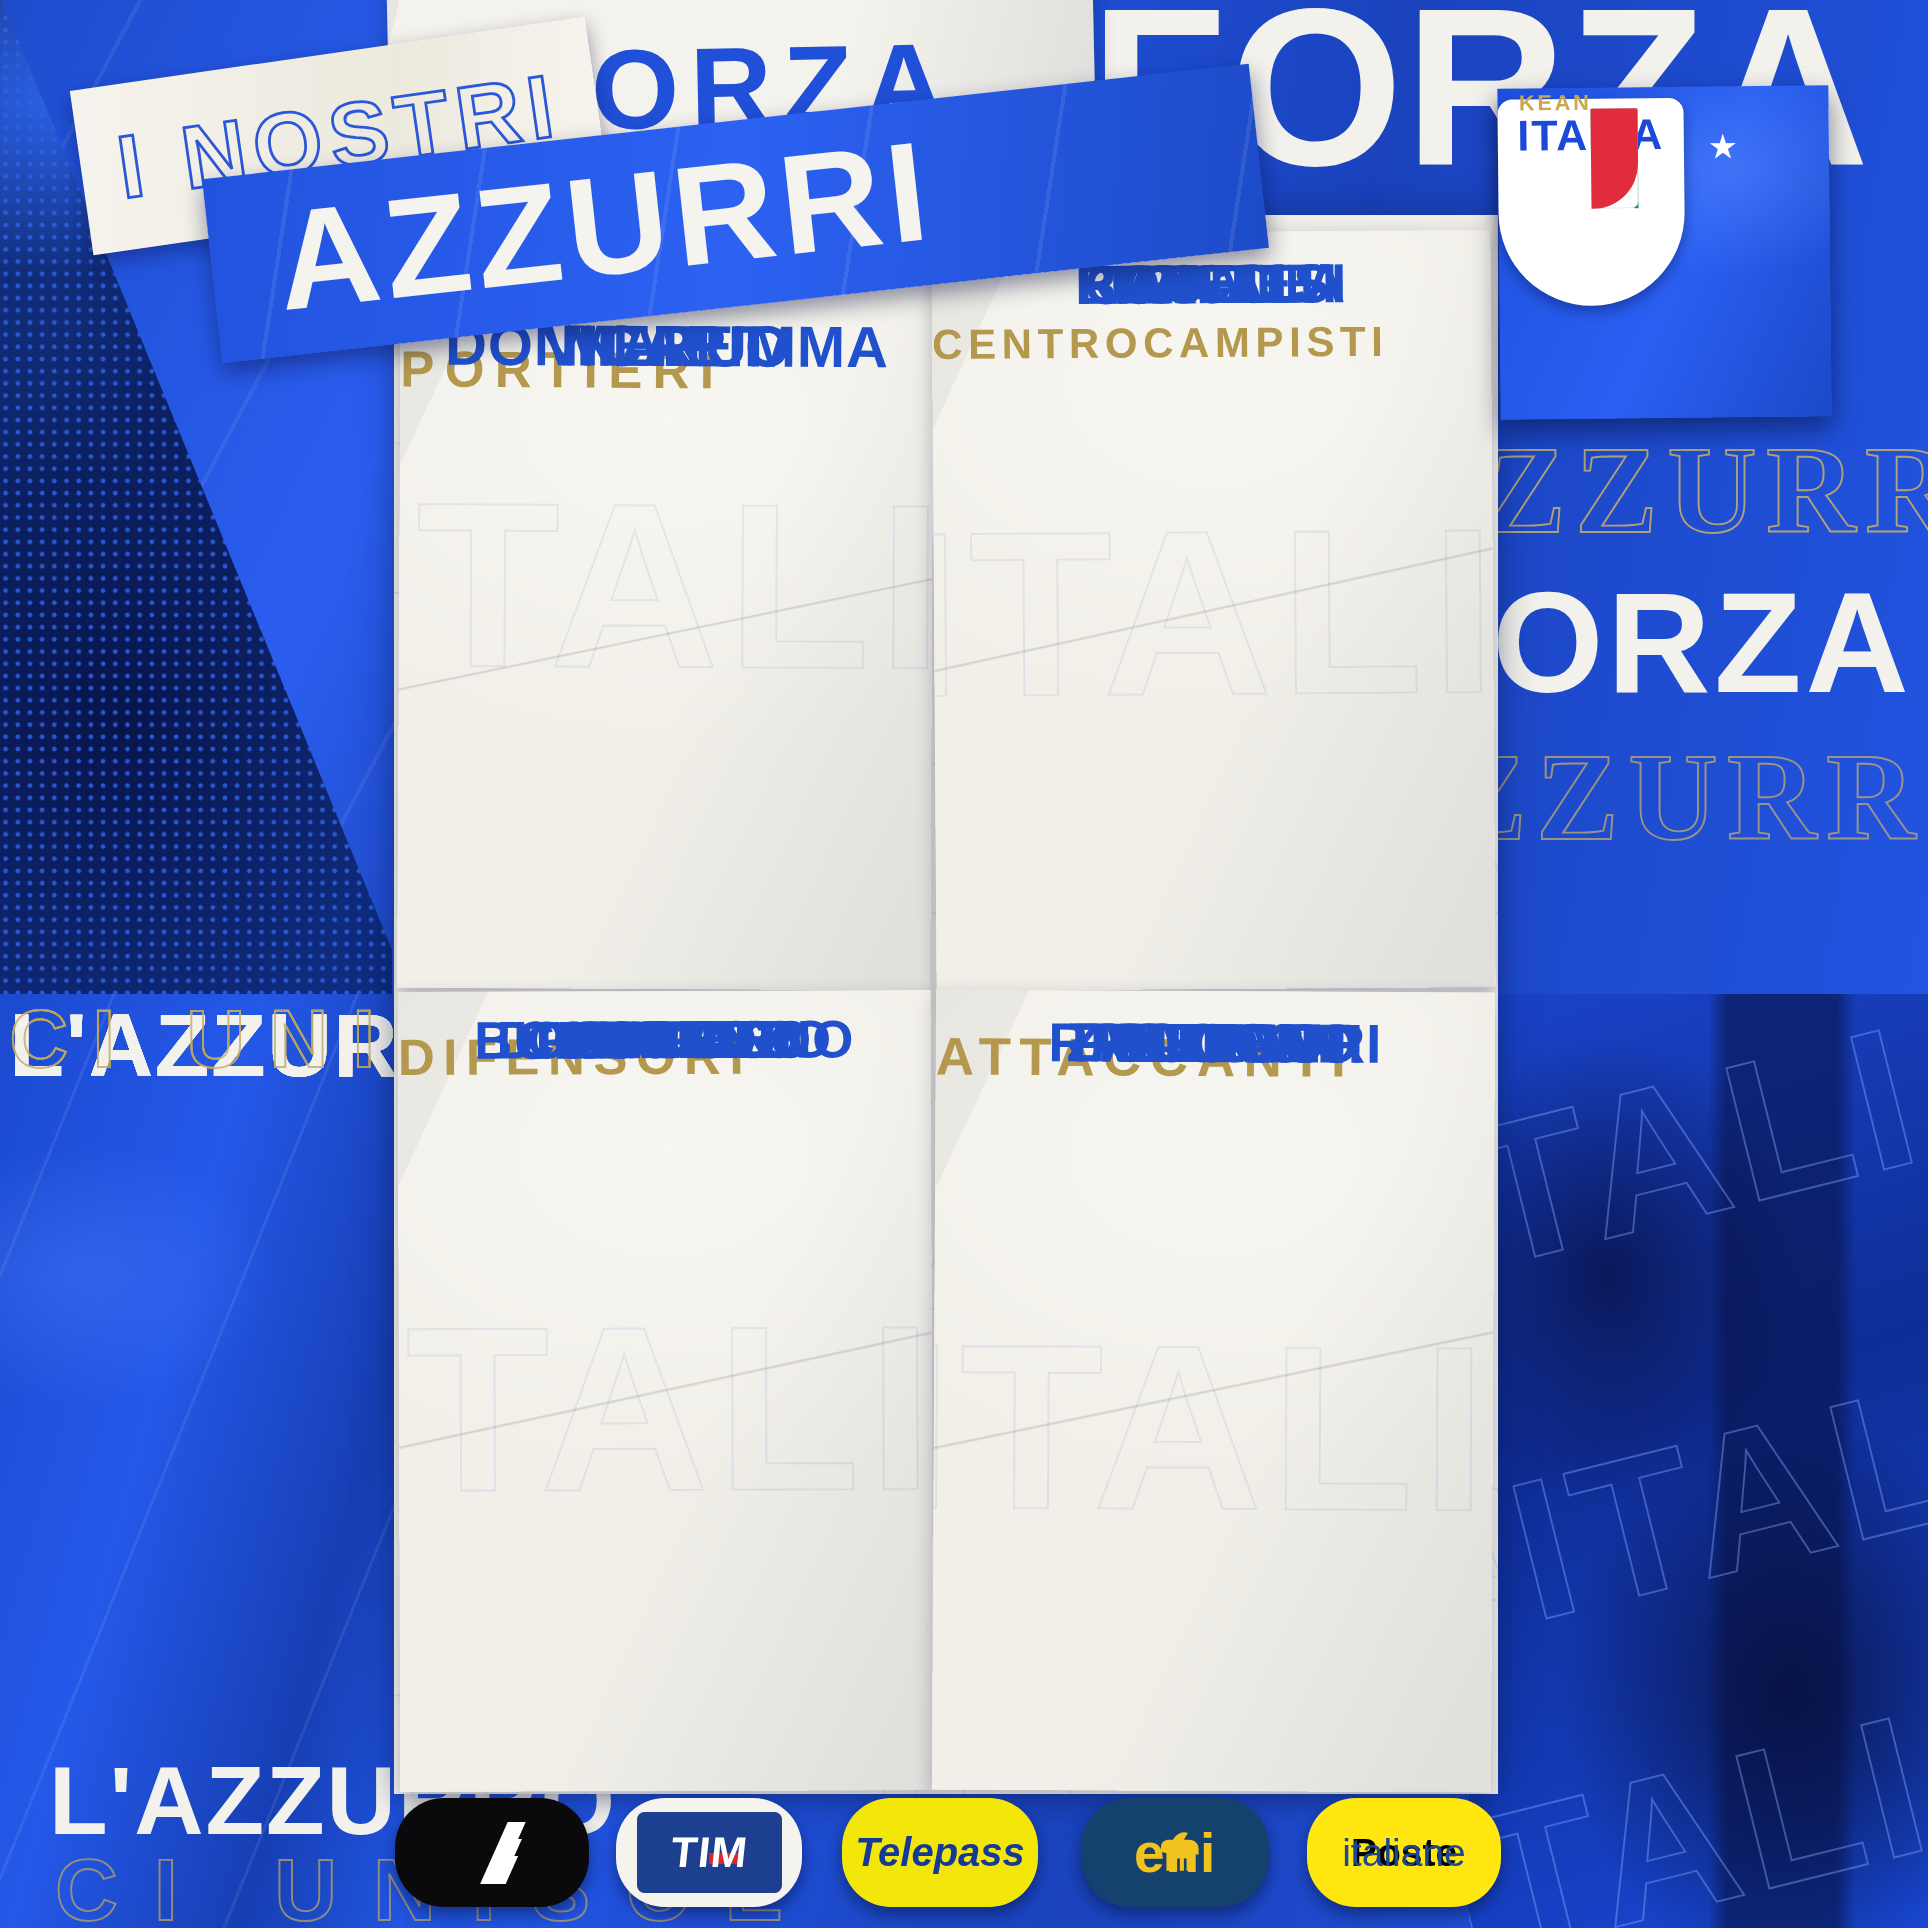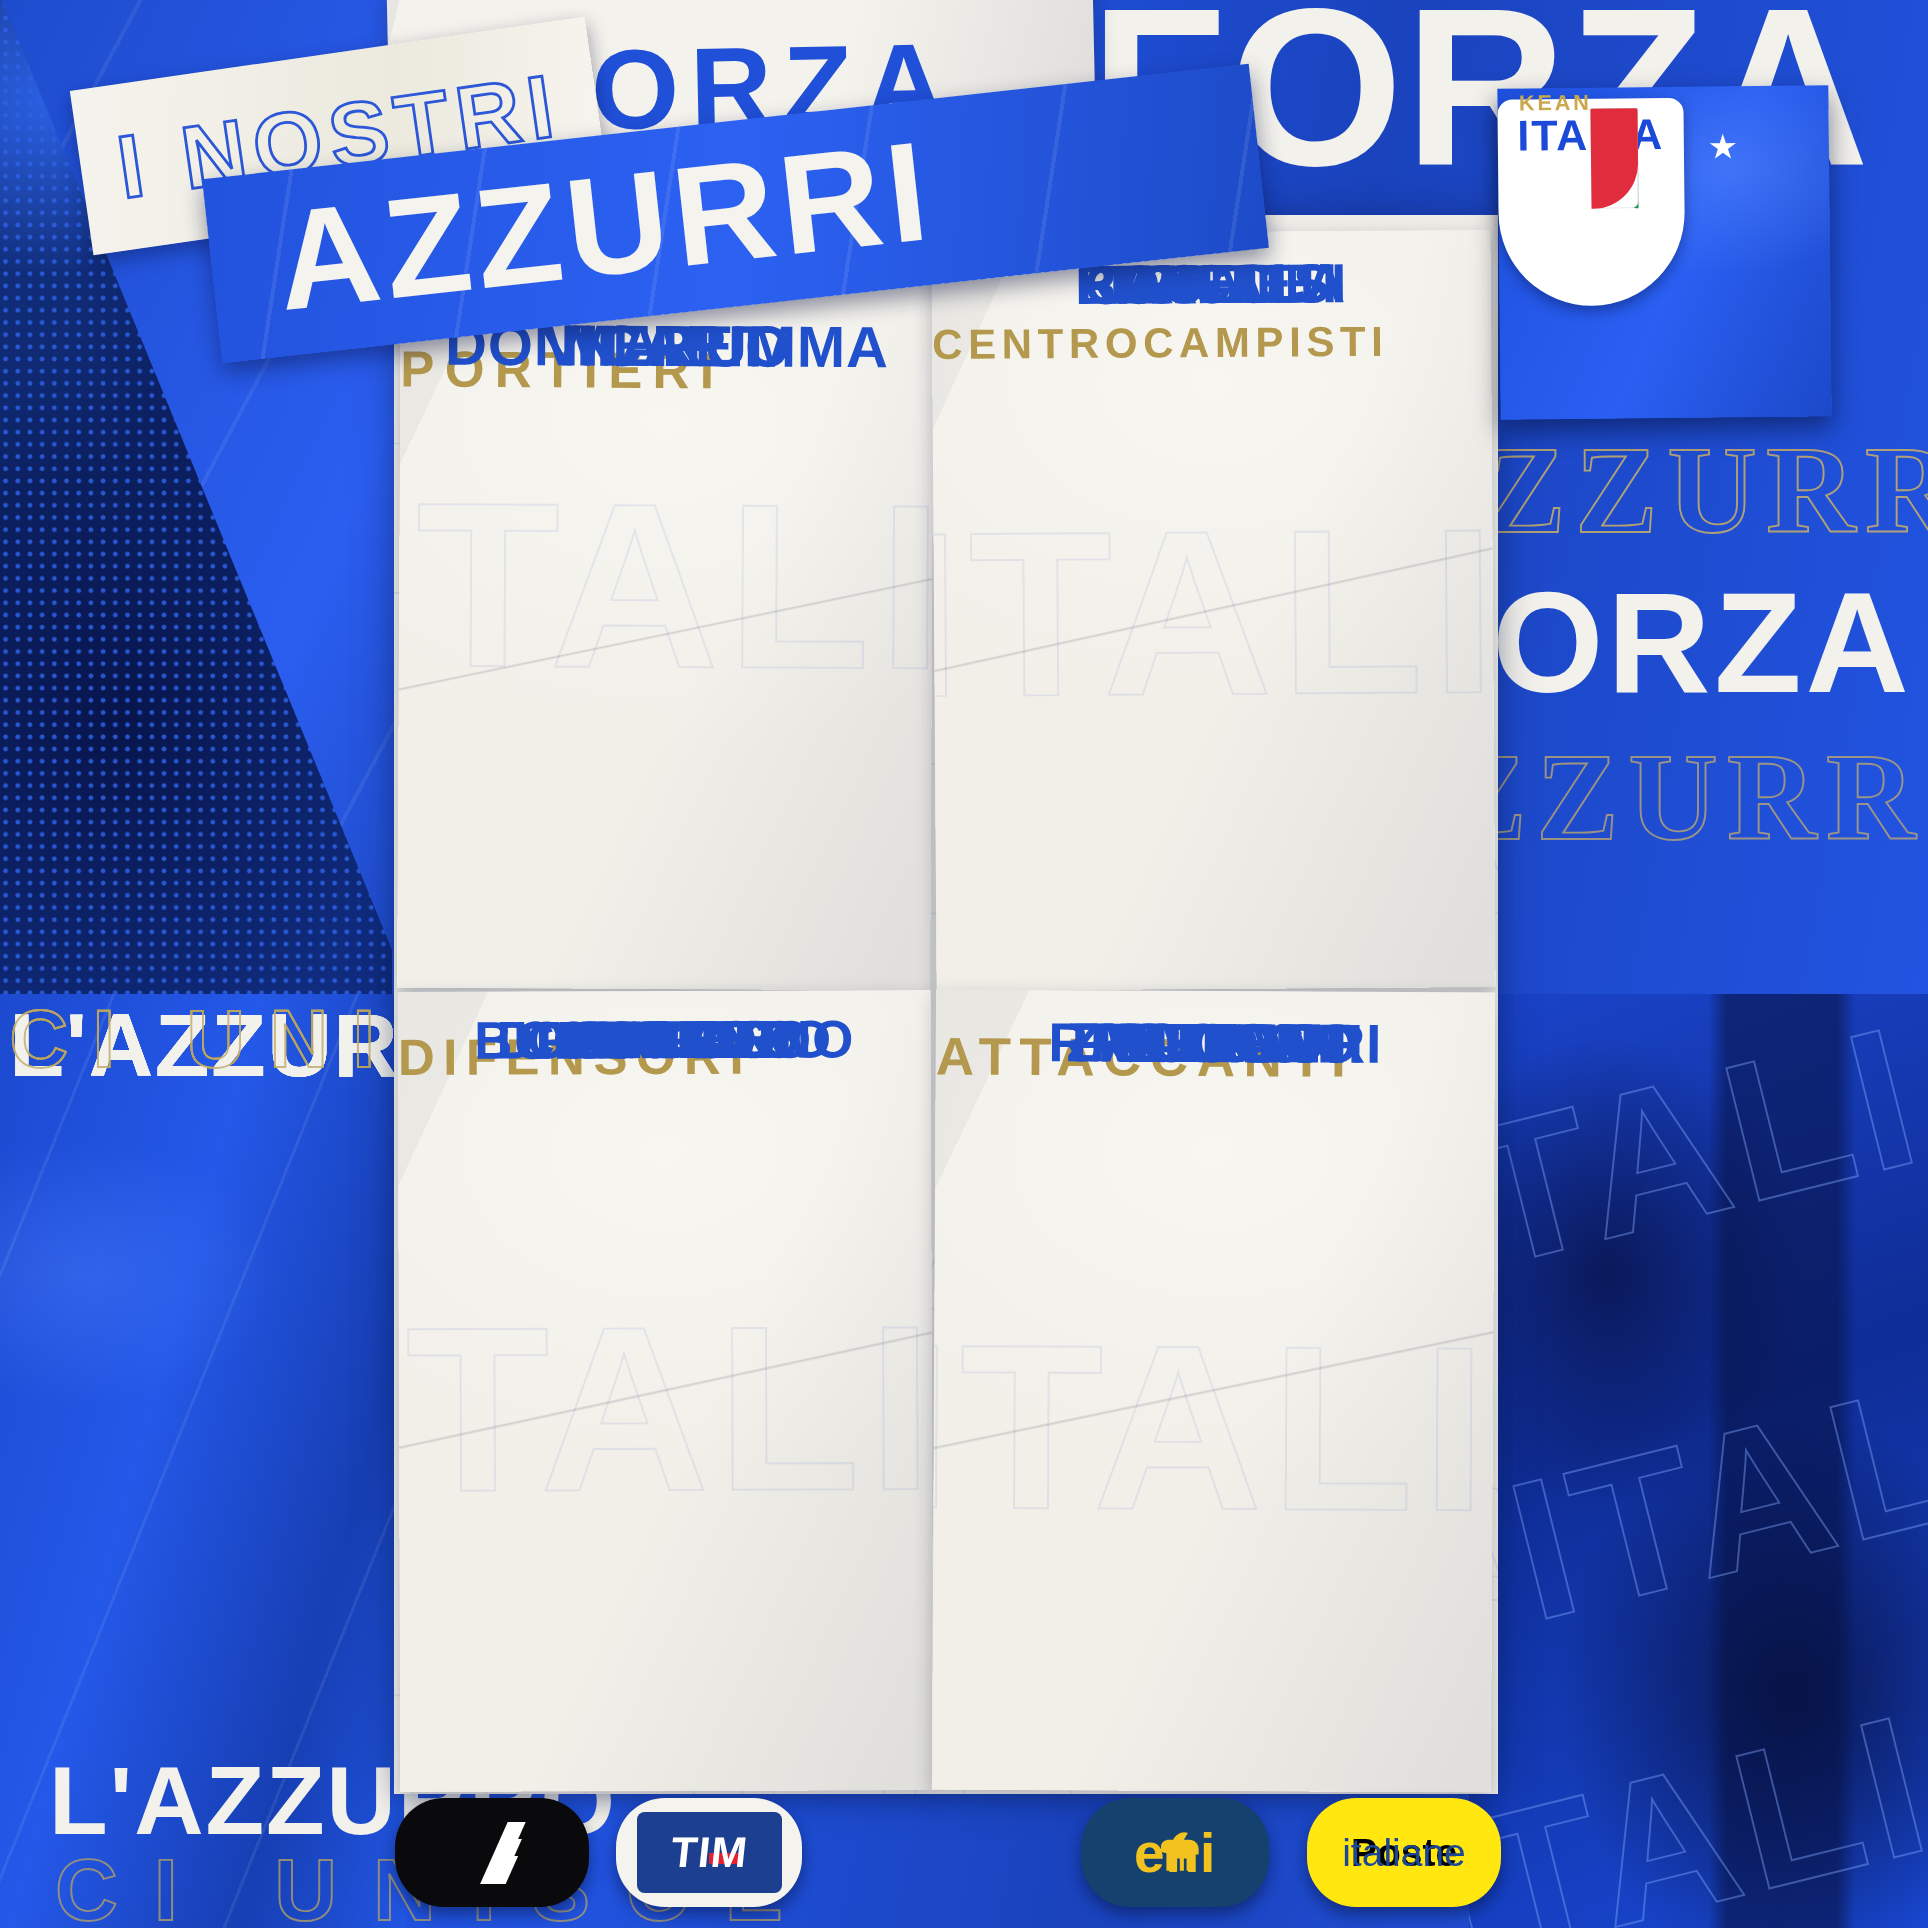--- a/index.html
+++ b/index.html
@@ -308,20 +308,28 @@
   <div class="badge b-tim">
     <div class="tim-box">
       <div class="tim-bars">
         <i class="tb1"></i>
           <i class="tb2"></i>
           <i class="tb3"></i>
       </div>
       <b>TIM</b>
     </div>
   </div>
+  <div class="badge b-telepass">
+    <div class="tp-flag">
+      <i class="tpf1"></i>
+        <i class="tpf2"></i>
+        <i class="tpf3"></i>
+    </div>
+    <b>Telepass</b>
+  </div>
   <div class="badge b-eni">
     <b>eni</b>
     <svg class="eni-dog" width="43" height="49" viewBox="0 0 64 70">
       <path fill="#f2c21f" d="M6 34 L6 26 C6 20 12 16 18 16 L24 16 C28 8 38 2 46 6 L40 16 L48 16 C56 16 62 22 62 30 L62 38 L56 38 L56 30 L50 30 L50 62 L44 62 L44 44 L40 44 L40 62 L34 62 L34 44 L30 44 L30 62 L24 62 L24 44 L20 44 L20 62 L14 62 L14 36 Z"></path>
     </svg>
   </div>
   <div class="badge b-poste">
     <b>Poste</b>
       <s>italiane</s>
   </div>

